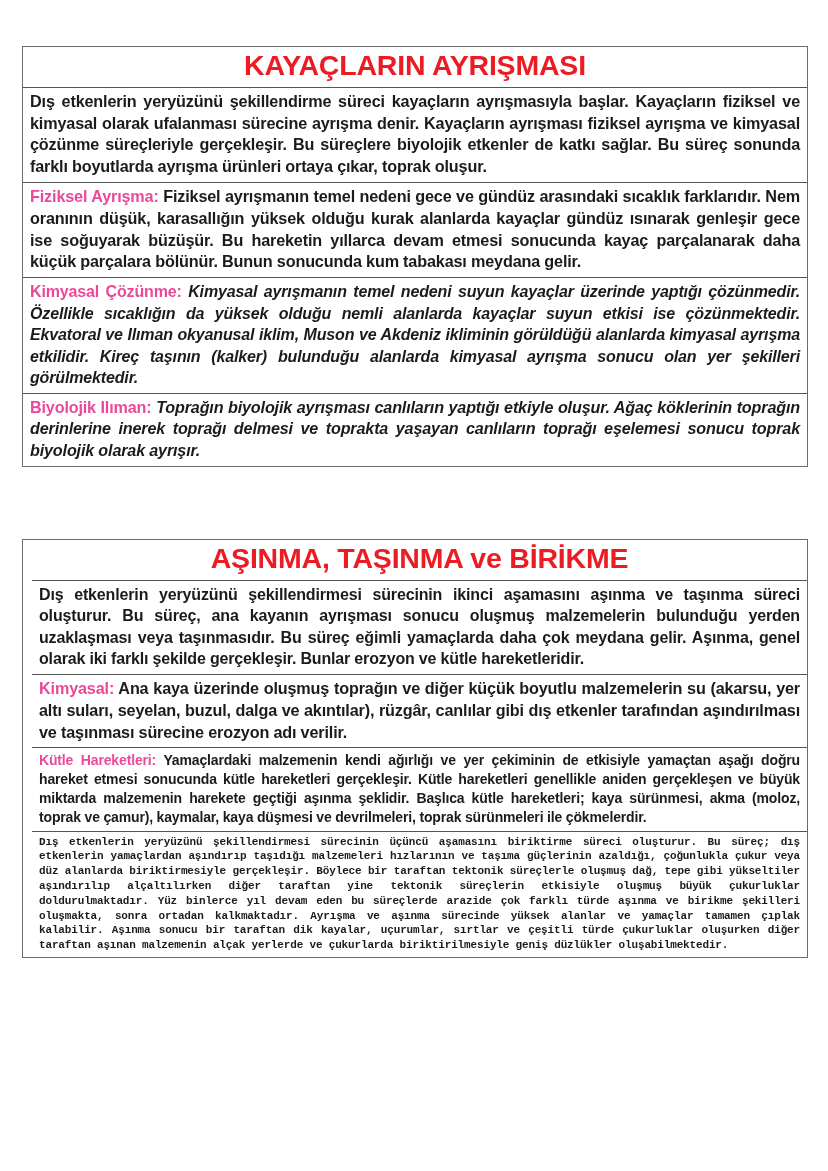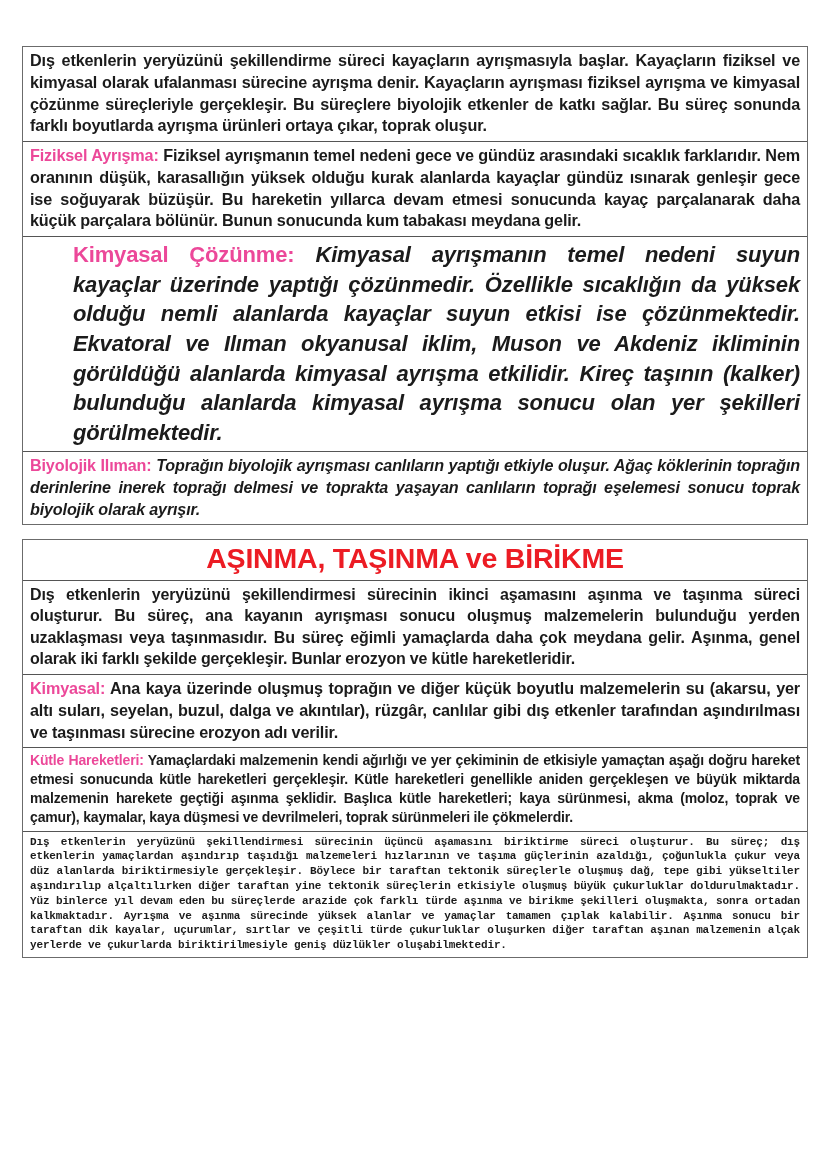--- a/index.html
+++ b/index.html
@@ -28,21 +28,21 @@
 
   
   .doc-table {
     position: absolute;
     box-sizing: border-box;
     border: 1.5px solid #6b6b6b;
     background: #ffffff;
   }
 
   #table-1 { left: 22px; top: 46px; width: 786px; }
-  #table-2 { left: 22px; top: 539px; width: 786px; }
+  #table-2 { left: 22px; top: 539px; width: 786px; padding-left: 9px; }
 
   .doc-row {
     box-sizing: border-box;
     border-bottom: 1.5px solid #555555;
     padding: 3px 7px 4px 7px;
   }
   .doc-row:last-child { border-bottom: none; }
 
   .title-row {
     padding: 4px 6px 6px 6px;
@@ -76,34 +76,37 @@
 
   .lbl {
     color: #ec4899;
     font-weight: bold;
     font-style: normal;
   }
 
   
   #t1-r1 .para { font-size: 16.2px; }
   #t1-r2 .para { font-size: 16.2px; }
-  #t1-r3 .para { font-size: 22px; margin-left: 43px; }
+  #t1-r3 .para { font-size: 16px; }
   #t1-r4 .para { font-size: 16.15px; }
   #t2-r1 .para { font-size: 16px; }
   #t2-r2 .para { font-size: 16.2px; }
   #t2-r3 .para { font-size: 14px; }
   #t2-r4 .para { font-size: 11px; font-family: Liberation Mono, monospace; }
 </style>
 </head>
 <body>
 
 <div class="page">
 
   <div class="doc-table" id="table-1">
 
+    <div class="doc-row title-row">
+      <span class="doc-title">KAYAÇLARIN AYRIŞMASI</span>
+    </div>
 
     <div class="doc-row" id="t1-r1">
       <p class="para"><span>Dış etkenlerin yeryüzünü şekillendirme süreci kayaçların ayrışmasıyla başlar. Kayaçların fiziksel ve kimyasal olarak ufalanması sürecine ayrışma denir. Kayaçların ayrışması fiziksel ayrışma ve kimyasal çözünme süreçleriyle gerçekleşir. Bu süreçlere biyolojik etkenler de katkı sağlar. Bu süreç sonunda farklı boyutlarda ayrışma ürünleri ortaya çıkar, toprak oluşur.</span></p>
     </div>
 
     <div class="doc-row" id="t1-r2">
       <p class="para"><span class="lbl">Fiziksel Ayrışma:</span> <span>Fiziksel ayrışmanın temel nedeni gece ve gündüz arasındaki sıcaklık farklarıdır. Nem oranının düşük, karasallığın yüksek olduğu kurak alanlarda kayaçlar gündüz ısınarak genleşir gece ise soğuyarak büzüşür. Bu hareketin yıllarca devam etmesi sonucunda kayaç parçalanarak daha küçük parçalara bölünür. Bunun sonucunda kum tabakası meydana gelir.</span></p>
     </div>
 
     <div class="doc-row" id="t1-r3">

